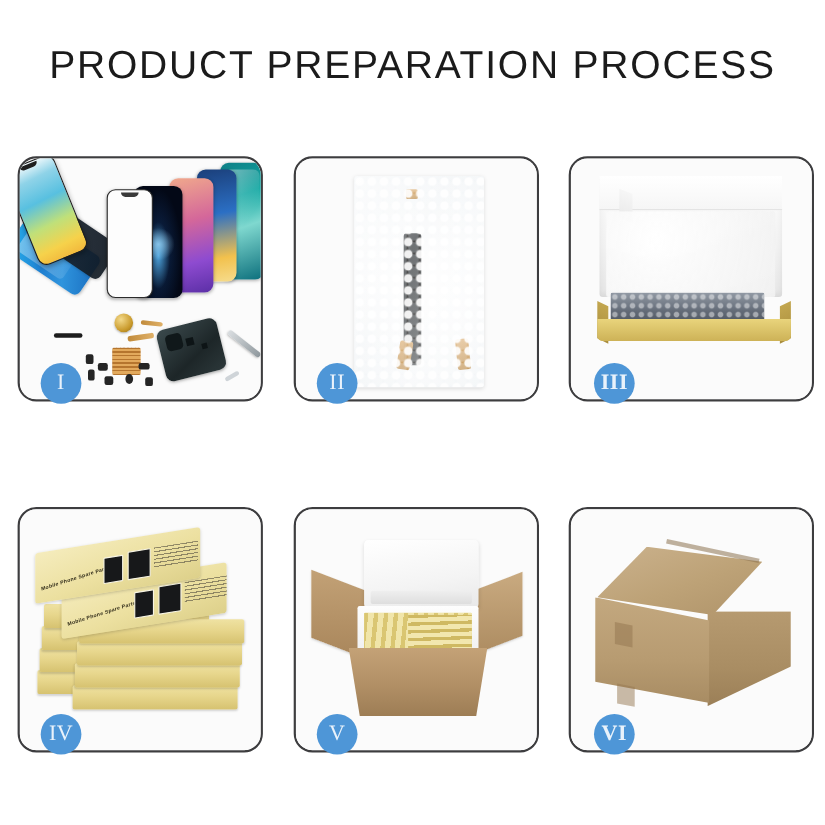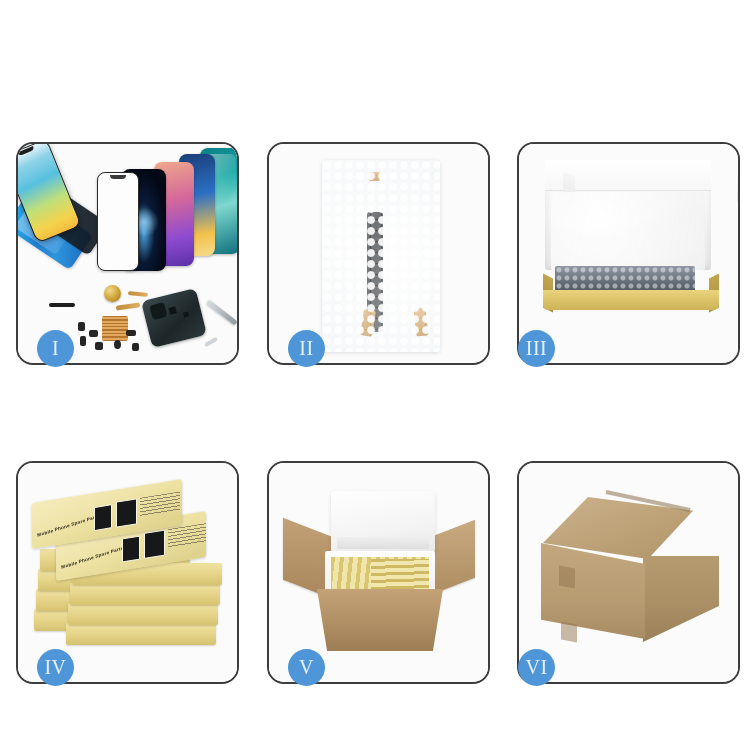--- a/index.html
+++ b/index.html
@@ -82,21 +82,21 @@
     color: #e9f2fb;
     font-family: "Liberation Serif", serif;
     font-size: 20px;
     line-height: 37px;
     text-align: center;
     letter-spacing: .5px;
     z-index: 30;
   }
   .badge.b0 { left: 21px; }
   .badge.b1 { left: 272px; }
-  .badge.b2 { left: 502px; }
+  .badge.b2 { left: 524px; font-weight: bold; }
   .badge.row0 { top: 188px; }
   .badge.row1 { top: 507px; }
 
   
   .p1-phone {
     position: absolute;
     border-radius: 9px;
     box-shadow: 0 1px 3px rgba(0,0,0,.28);
   }
   .p1-adhesive {
@@ -511,20 +511,21 @@
     left:42px; top:160px;
     width:16px;height:18px;
     background:rgba(150,120,82,.5);
     transform:skewY(11deg);
   }
 </style>
 </head>
 <body>
 
 <div id="header">
+  <h1 id="page-title">PRODUCT PREPARATION PROCESS</h1>
 </div>
 
 <div id="grid">
 
   <div class="panel r0 c0">
     <div class="stage">
       <div class="p1-phone p1-adhesive"></div>
       <div class="p1-phone p1-adh2"></div>
       <div class="p1-phone p1-teal"></div>
       <div class="p1-phone p1-blue"></div>

